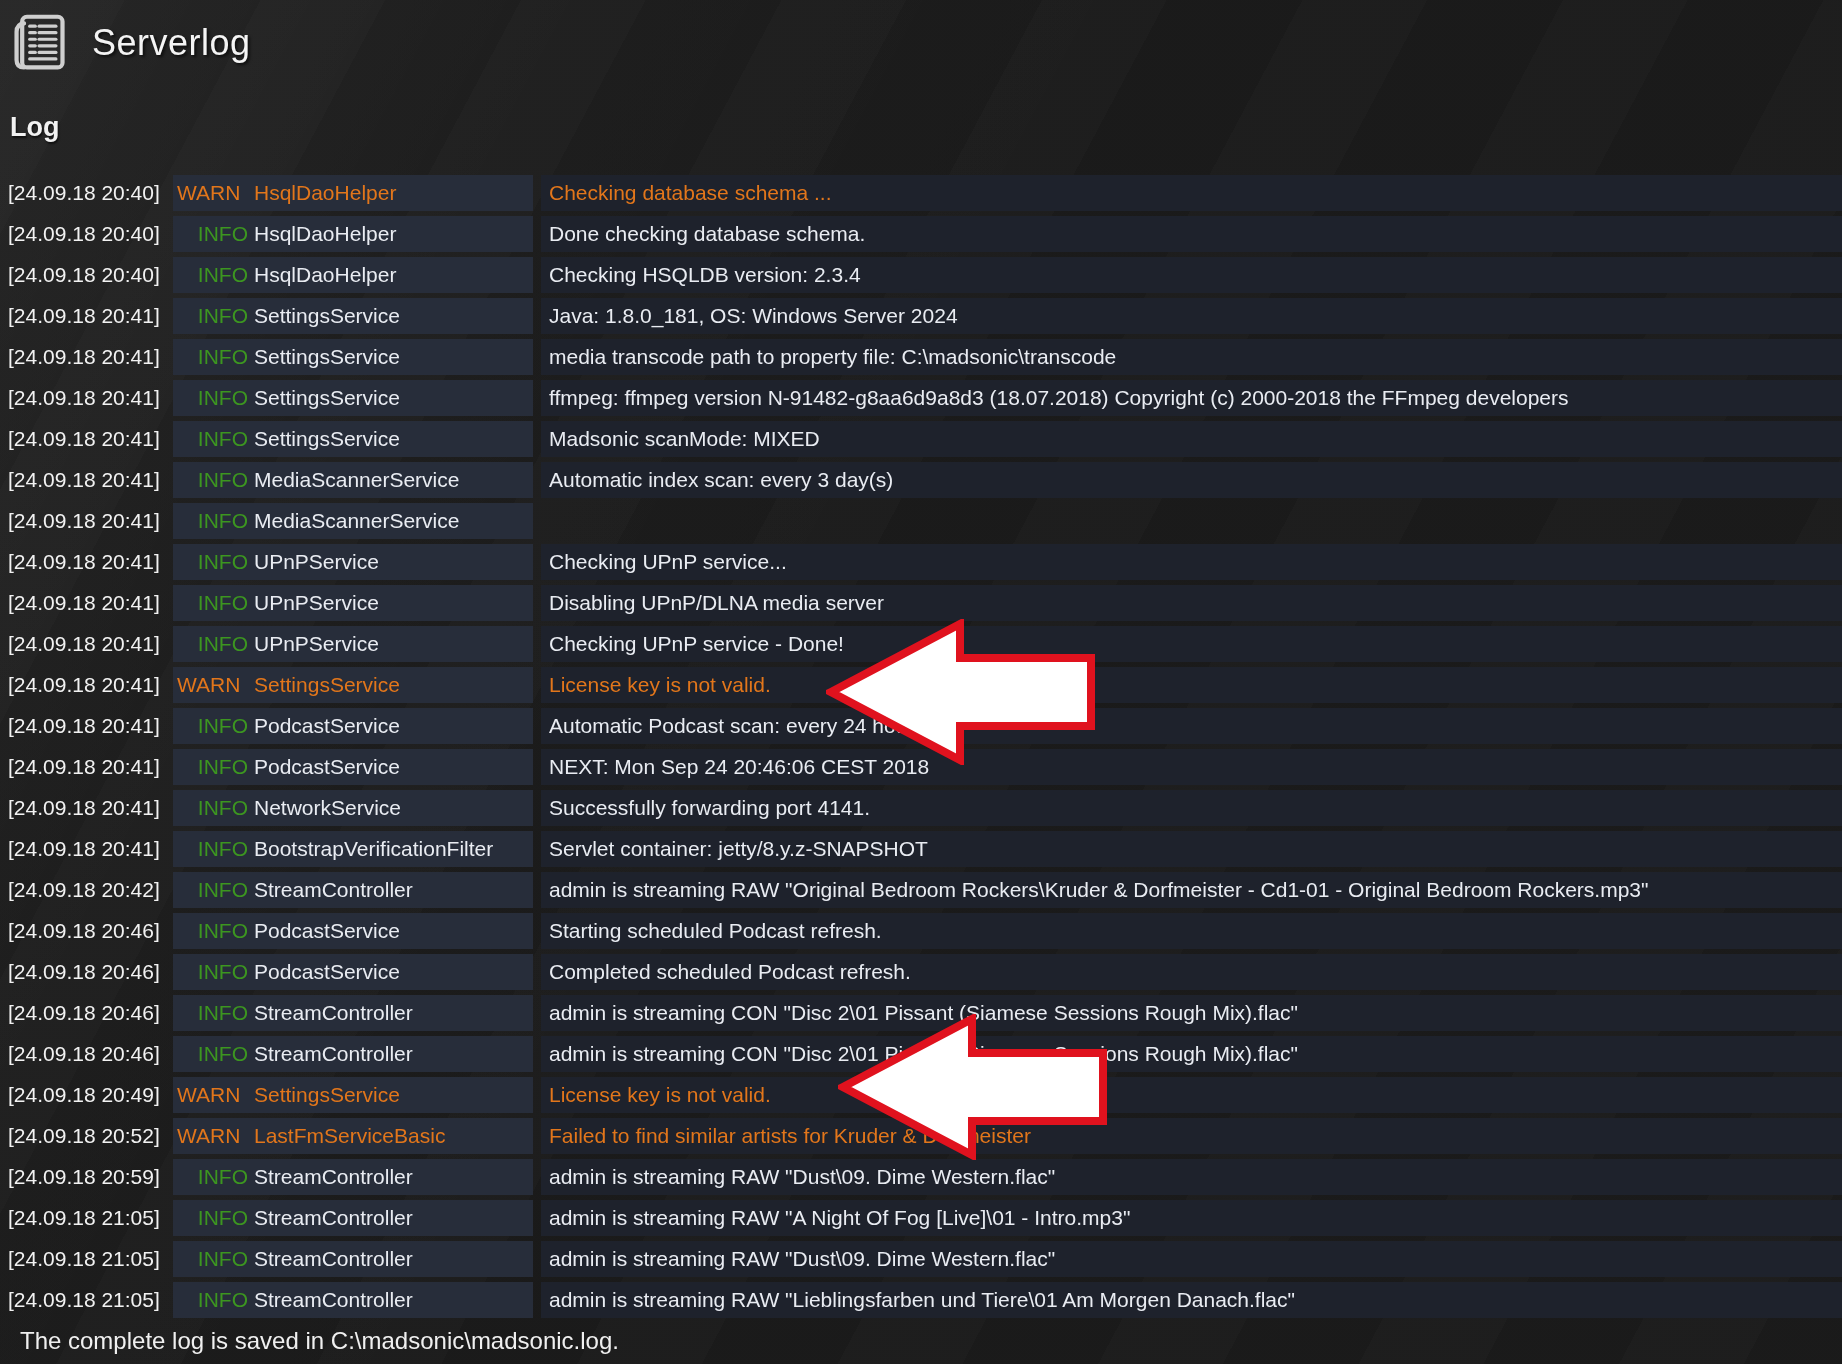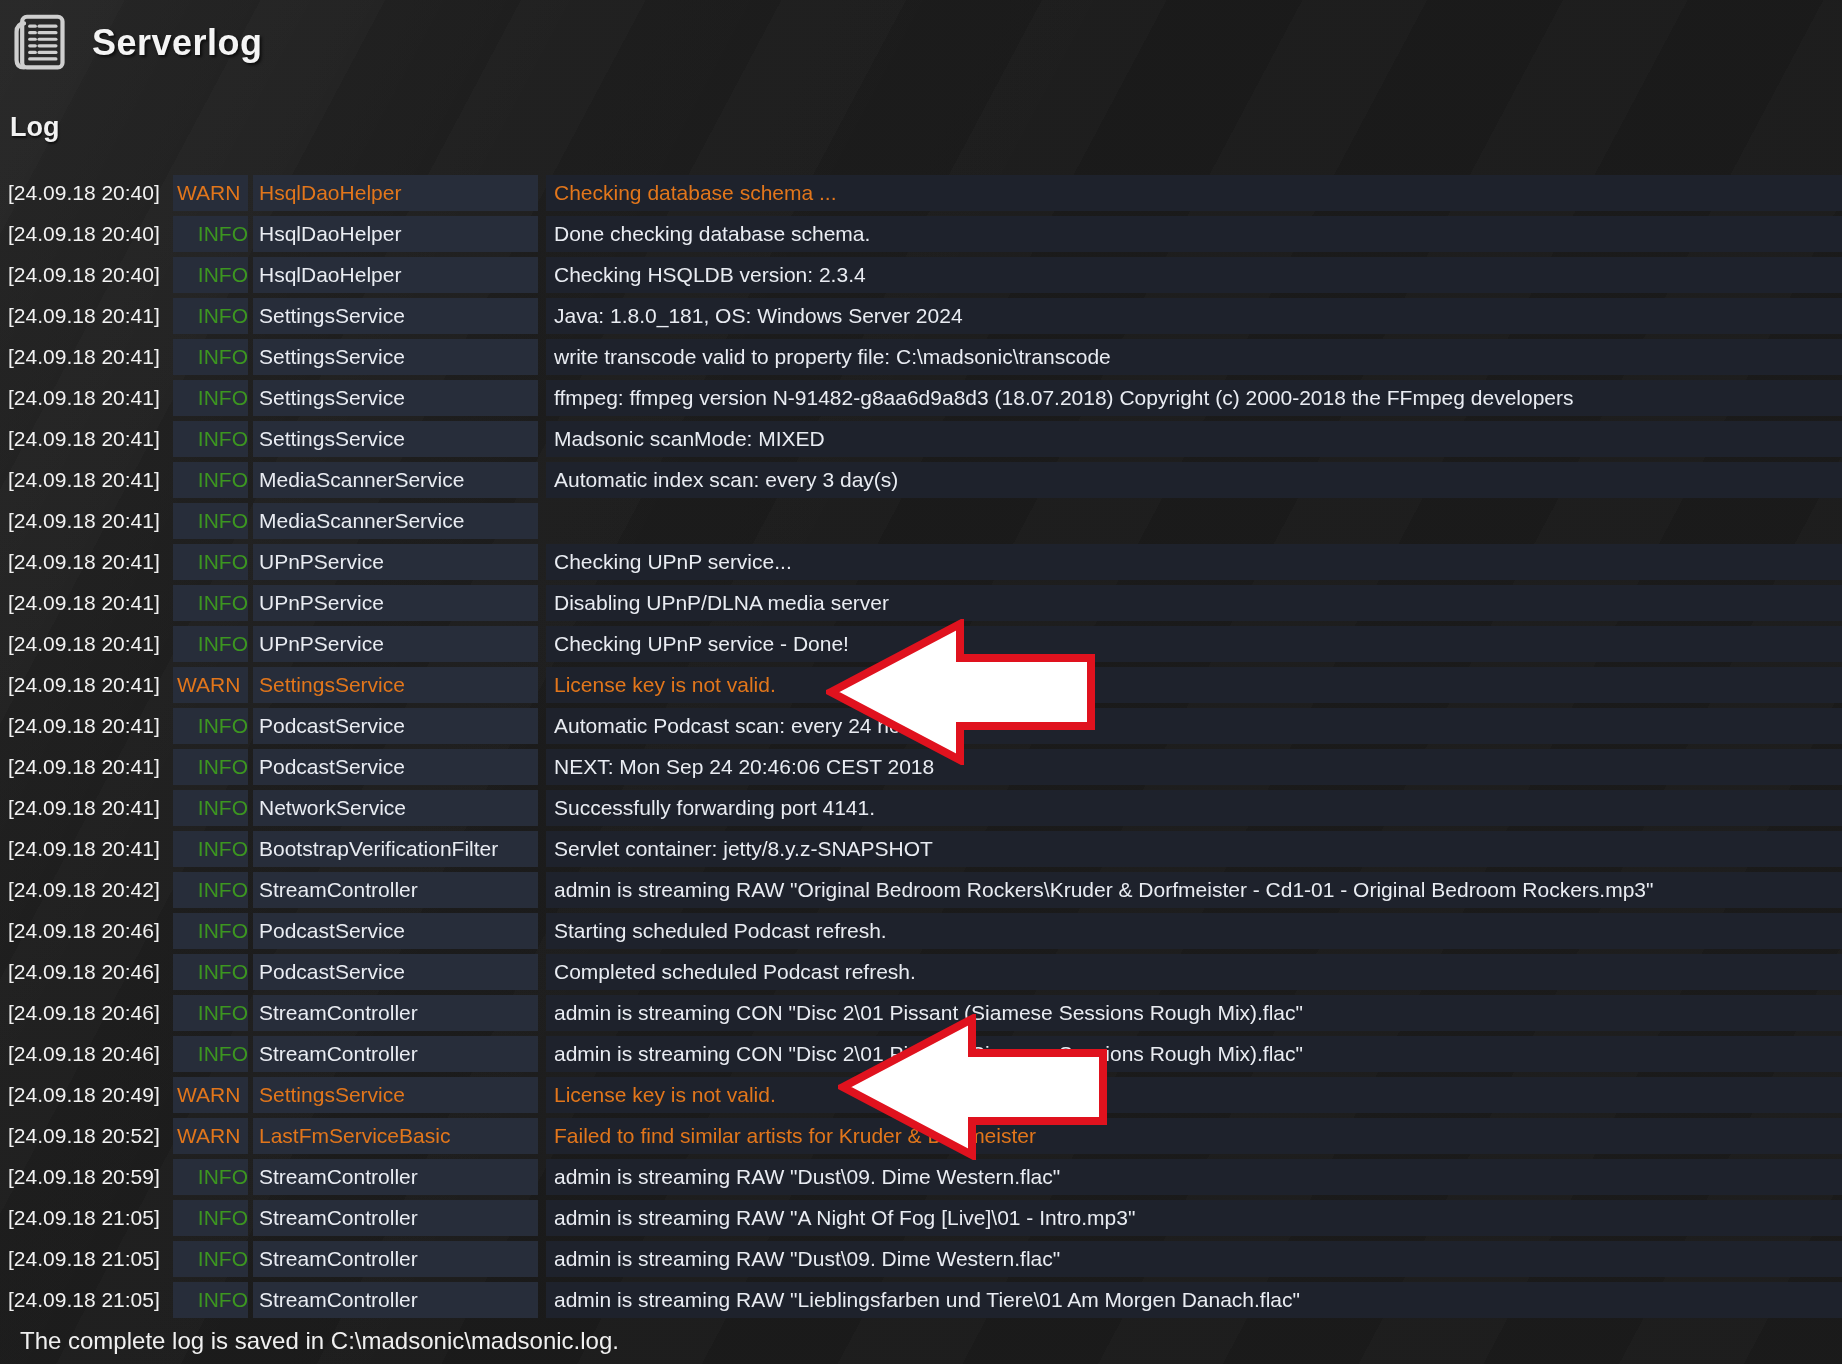--- a/index.html
+++ b/index.html
@@ -10,33 +10,33 @@
     font-family:"Liberation Sans","DejaVu Sans",sans-serif;
     background:
       linear-gradient(118deg, rgba(255,255,255,0.055) 0%, rgba(255,255,255,0.015) 22%, rgba(0,0,0,0) 46%),
       repeating-linear-gradient(118deg, rgba(255,255,255,0.012) 0 110px, rgba(0,0,0,0.025) 110px 230px),
       #1b1b1b;
     color:#e9ecf2;
   }
   .page-header{position:absolute;left:10px;top:12px;display:flex;align-items:center;}
   .logo{width:60px;height:62px;flex:0 0 auto;}
   .page-title{
-    margin-left:22px;font-size:36px;font-weight:bold;color:#f4f4f4;
+    margin-left:22px;font-size:36px;font-weight:normal;color:#f4f4f4;
     letter-spacing:0.5px;text-shadow:2px 2px 3px rgba(0,0,0,0.65);
   }
   .section-heading{
     position:absolute;left:10px;top:112px;
     font-size:27px;font-weight:bold;color:#f2f2f2;
     text-shadow:1px 2px 2px rgba(0,0,0,0.6);
   }
   .log-table{position:absolute;left:0;top:175px;width:1842px;}
   .row{display:flex;height:36px;margin-bottom:5px;font-size:21px;line-height:36px;white-space:nowrap;}
   .cell{overflow:hidden;}
   .ts{width:165px;padding-left:8px;flex:0 0 auto;color:#f2f2f2;}
-  .lvl{width:71px;padding-left:4px;margin-right:5px;flex:0 0 auto;background:#272d3a;}
+  .lvl{width:71px;padding-left:4px;flex:0 0 auto;background:#272d3a;}
   .svc{width:279px;padding-left:6px;margin-right:8px;flex:0 0 auto;background:#272d3a;color:#e9ecf2;}
   .msg{flex:1 1 auto;padding-left:8px;background:#1e222c;color:#e9ecf2;}
   .lvl.info{color:#3c9620;text-align:right;}
   .lvl.warn{color:#e2761b;}
   .row.warn .svc,.row.warn .msg{color:#e2761b;}
   .footer-note{position:absolute;left:20px;top:1327px;font-size:24px;color:#f0f0f0;}
   .arrow{position:absolute;width:271px;height:146px;}
   .arrow svg{display:block;width:100%;height:100%;}
   .arrow-1{left:826px;top:619px;}
   .arrow-2{left:838px;top:1014px;}
@@ -91,21 +91,21 @@
       <div class="row">
         <div class="cell ts">[24.09.18 20:41]</div>
         <div class="cell lvl info">INFO</div>
         <div class="cell svc">SettingsService</div>
         <div class="cell msg">Java: 1.8.0_181, OS: Windows Server 2024</div>
       </div>
       <div class="row">
         <div class="cell ts">[24.09.18 20:41]</div>
         <div class="cell lvl info">INFO</div>
         <div class="cell svc">SettingsService</div>
-        <div class="cell msg">write transcode valid to property file: C:\madsonic\transcode</div>
+        <div class="cell msg">media transcode path to property file: C:\madsonic\transcode</div>
       </div>
       <div class="row">
         <div class="cell ts">[24.09.18 20:41]</div>
         <div class="cell lvl info">INFO</div>
         <div class="cell svc">SettingsService</div>
         <div class="cell msg">ffmpeg: ffmpeg version N-91482-g8aa6d9a8d3 (18.07.2018) Copyright (c) 2000-2018 the FFmpeg developers</div>
       </div>
       <div class="row">
         <div class="cell ts">[24.09.18 20:41]</div>
         <div class="cell lvl info">INFO</div>

